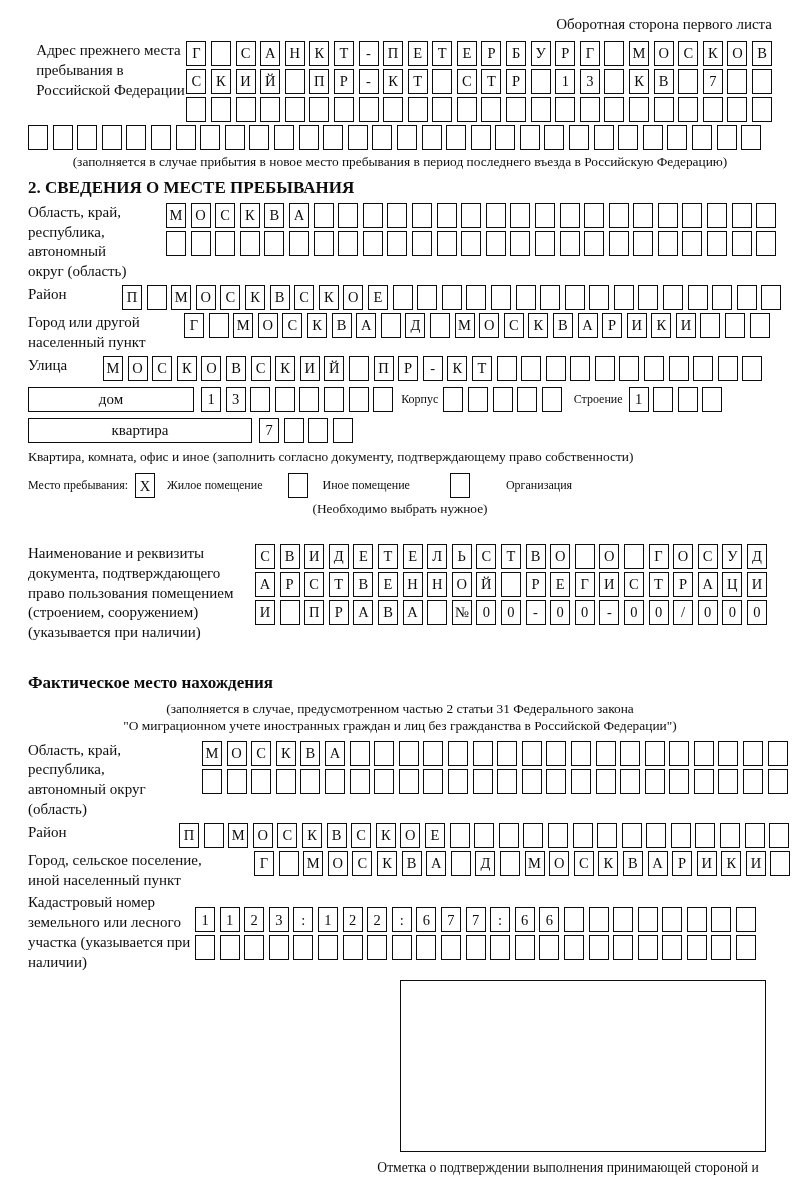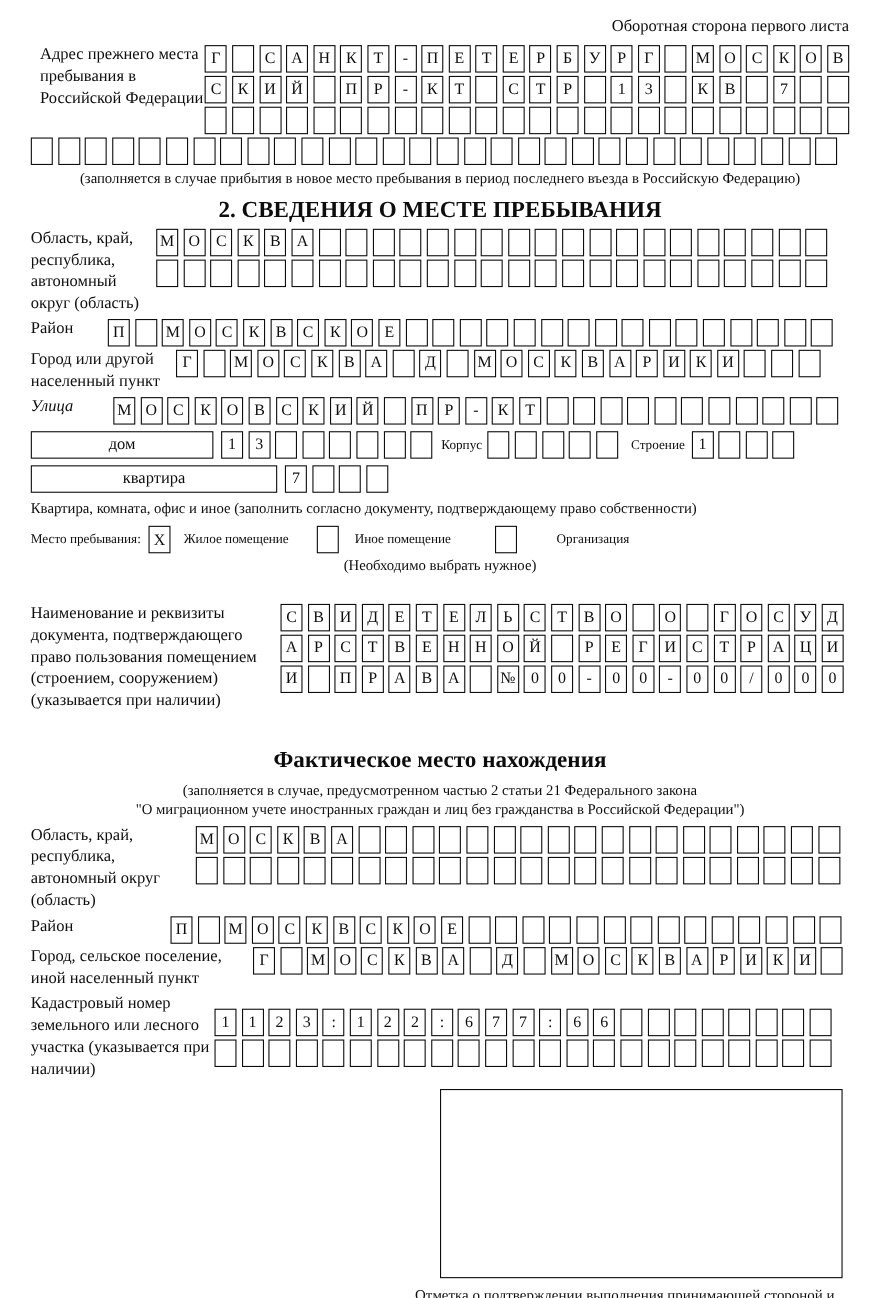--- a/index.html
+++ b/index.html
@@ -25,28 +25,28 @@
     font-size:14.5px; line-height:1;
   }
   .widebox {
     height:25px; border:1.6px solid #0d0d0d;
     display:flex; align-items:center; justify-content:center;
     font-size:15px; flex:0 0 auto;
   }
 
   .caption { font-size:13.4px; line-height:1.25; }
   .caption-center { text-align:center; }
-  .sect-title { text-align:center; font-weight:bold; font-size:21px; }
+  .sect-title { font-weight:bold; font-size:17px; }
 
   
   .addr-block { margin-top:8px;justify-content:flex-end; }
   .addr-row4 { margin-top:3px; }
   .addr-caption { margin-top:4px; }
   .s2-title { margin-top:7px; margin-bottom:5px; }
-  .mb3 { margin-bottom:3px; }
+  .mb3 { margin-bottom:3px;gap:24px; }
   .mt6 { margin-top:6px; }
 
   .dom-row { display:flex; align-items:center; margin-top:6px; }
   .inline-label { font-size:12px; flex:0 0 auto; }
 
   .mesto-row { display:flex; align-items:center; margin-top:8px; }
   .doc-block { margin-top:26px; }
 
   .fact-title { margin-top:30px; }
   .fact-cap { margin-top:8px; }
@@ -304,21 +304,21 @@
         <span class="cell">И</span>
         <span class="cell">К</span>
         <span class="cell">И</span>
         <span class="cell"></span>
         <span class="cell"></span>
         <span class="cell"></span>
       </div>
   </div>
 
   <div class="frow">
-    <div class="flabel" style="flex-basis:75px;font-style:italic;">Улица</div>
+    <div class="flabel" style="flex-basis:75px;">Улица</div>
     <div class="cells">
         <span class="cell">М</span>
         <span class="cell">О</span>
         <span class="cell">С</span>
         <span class="cell">К</span>
         <span class="cell">О</span>
         <span class="cell">В</span>
         <span class="cell">С</span>
         <span class="cell">К</span>
         <span class="cell">И</span>
@@ -469,21 +469,21 @@
           <span class="cell">0</span>
           <span class="cell">/</span>
           <span class="cell">0</span>
           <span class="cell">0</span>
           <span class="cell">0</span>
         </div>
     </div>
   </div>
 
   <div class="sect-title fact-title">Фактическое место нахождения</div>
-  <div class="caption caption-center fact-cap">(заполняется в случае, предусмотренном частью 2 статьи 21 Федерального закона</div>
+  <div class="caption caption-center fact-cap">(заполняется в случае, предусмотренном частью 2 статьи 31 Федерального закона</div>
   <div class="caption caption-center">"О миграционном учете иностранных граждан и лиц без гражданства в Российской Федерации")</div>
 
   <div class="frow mt6 mb3">
     <div class="flabel" style="flex-basis:150px;">Область, край, республика, автономный округ (область)</div>
     <div class="gridstack">
       <div class="cells">
           <span class="cell">М</span>
           <span class="cell">О</span>
           <span class="cell">С</span>
           <span class="cell">К</span>

